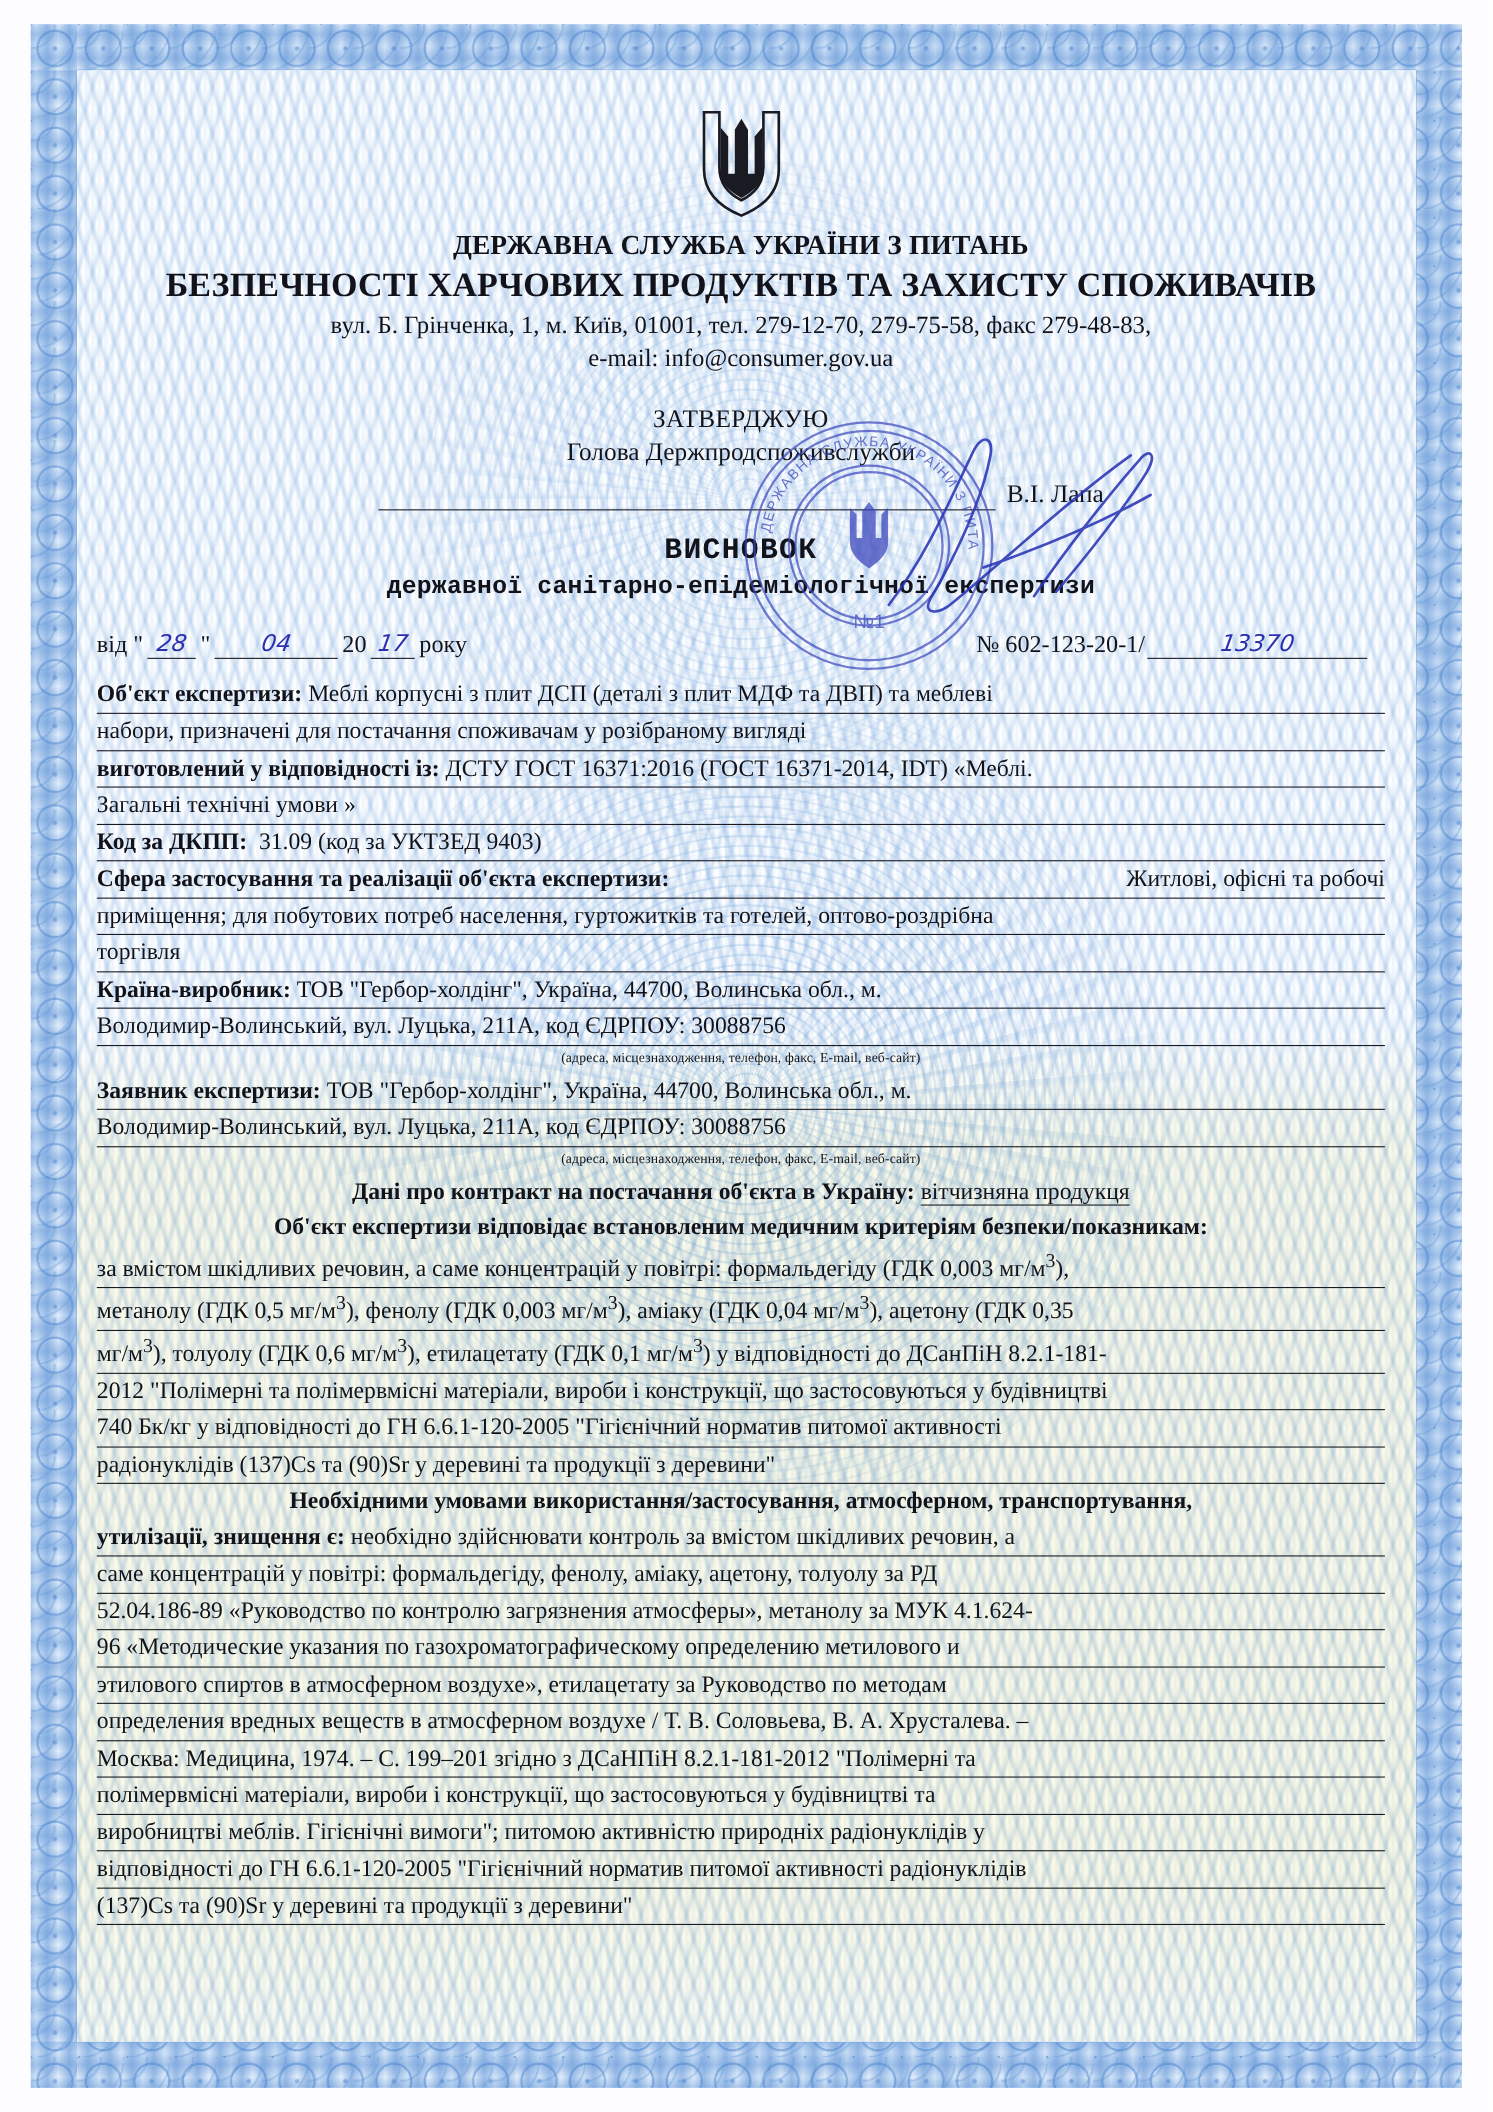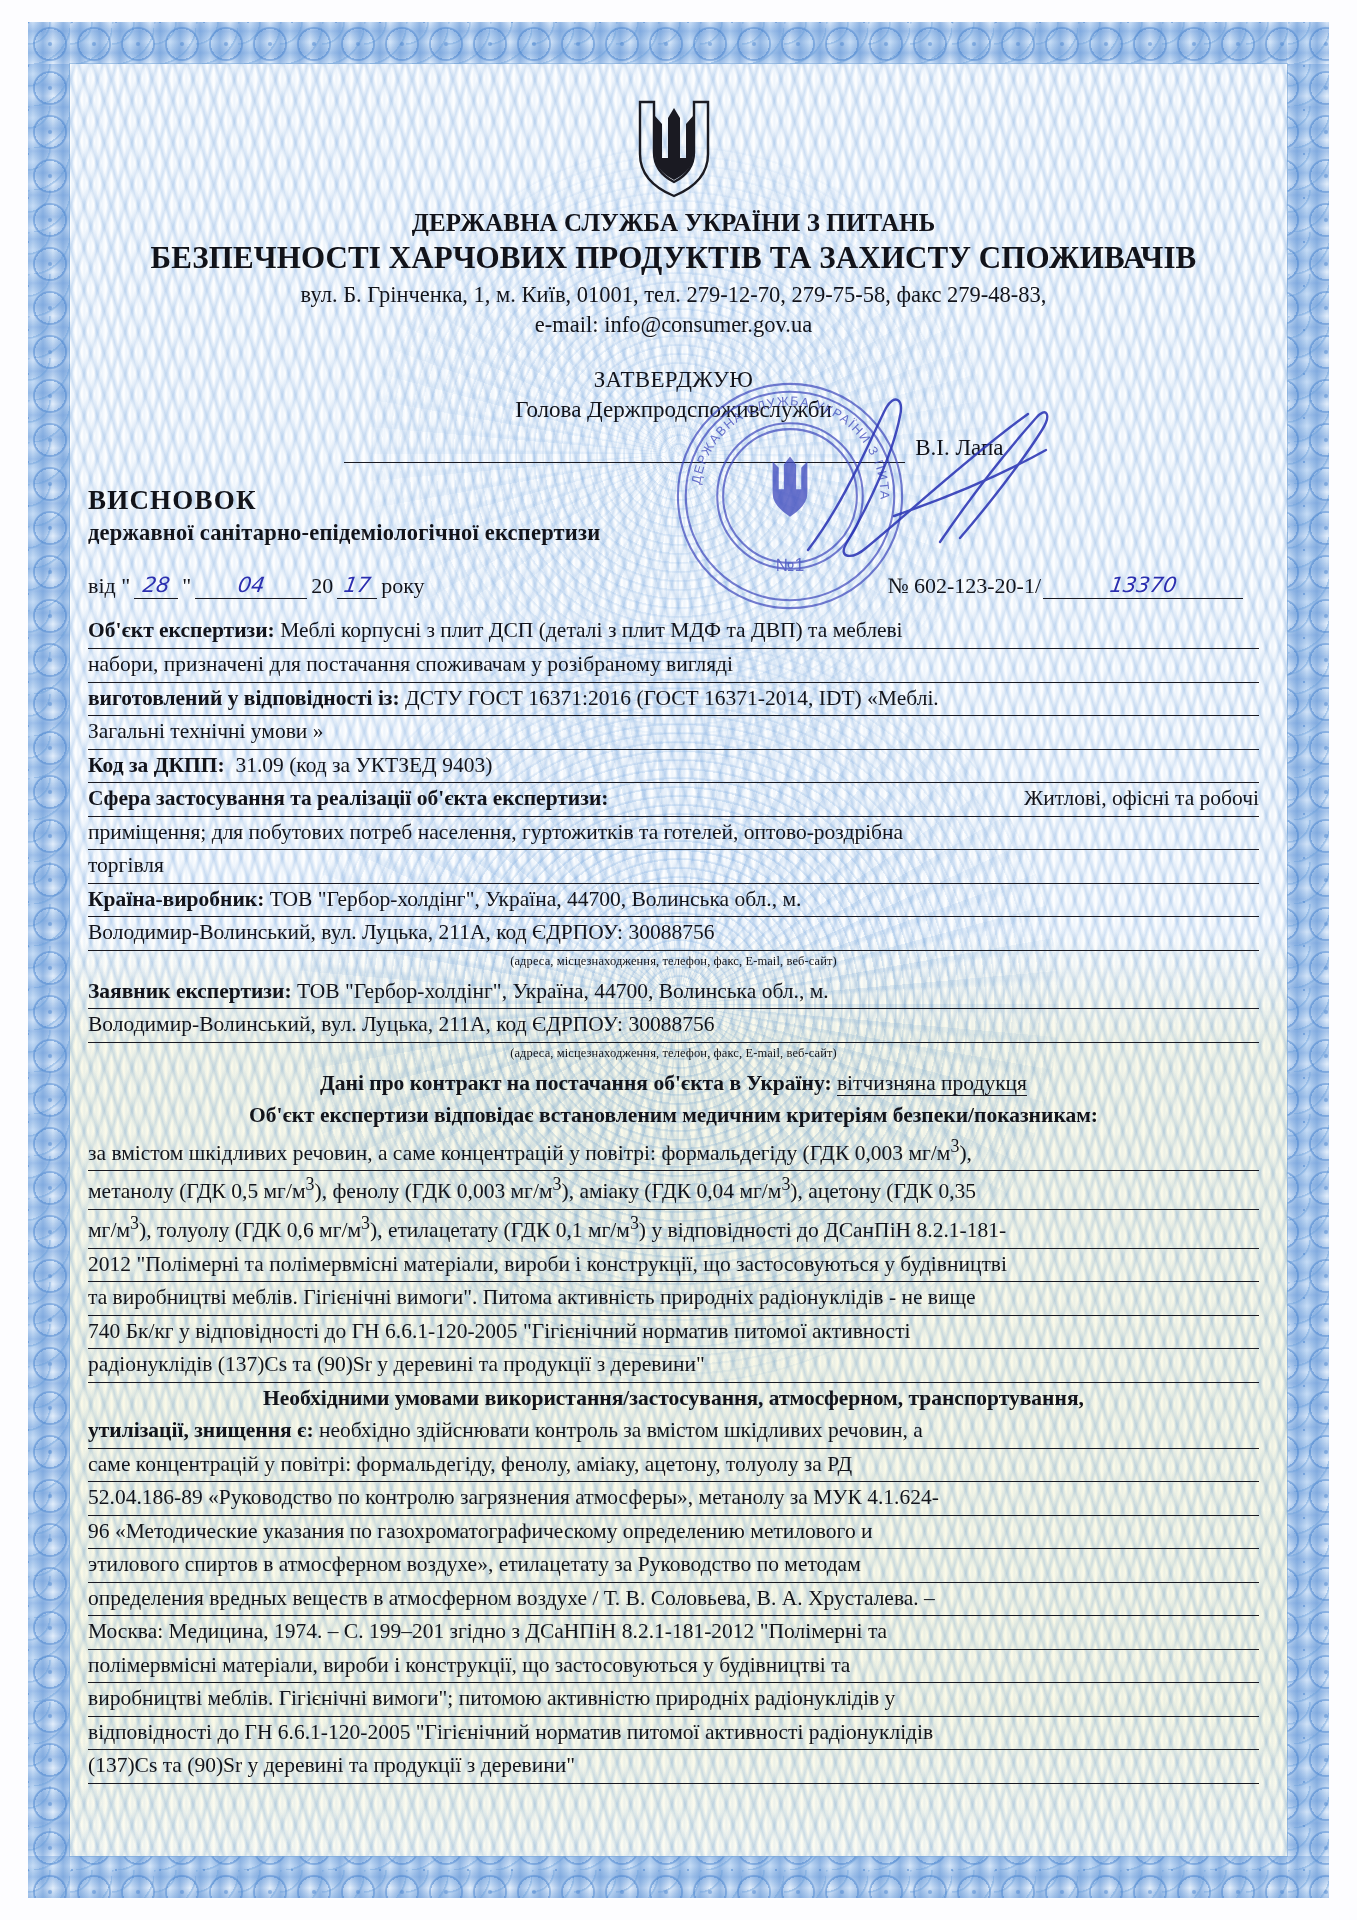--- a/index.html
+++ b/index.html
@@ -158,23 +158,24 @@
     gap:10px;
   }
   .sig-line{
     flex:1 1 auto;
     border-bottom:1.4px solid #1a1a22;
     height:26px;
   }
   .sig-name{ font-size:23px; white-space:nowrap; padding-bottom:1px;}
 
   .doc-title{
-    text-align:left;
+    text-align:center;
     margin-top:22px;
     font-weight:bold;
+    font-family:Liberation Mono, monospace;
   }
   .doc-title .big{ font-size:27px; letter-spacing:1.2px;}
   .doc-title .sub{ font-size:22.5px; letter-spacing:.2px; margin-top:4px;}
 
   .datenum{
     display:flex;
     align-items:flex-end;
     margin-top:26px;
     font-size:22px;
   }
@@ -368,21 +369,20 @@
         <div class="line nob"><b class="lbl">Дані про контракт на постачання об'єкта в Україну:</b>
           <span style="border-bottom:1.3px solid #1a1a22">вітчизняна продукця</span></div>
       </div>
 
       <div class="blk">
         <div class="line nob"><b class="lbl">Об'єкт експертизи відповідає встановленим медичним критеріям безпеки/показникам:</b></div>
         <div class="line"><span>за вмістом шкідливих речовин, а саме концентрацій у повітрі: формальдегіду (ГДК 0,003 мг/м</span><sup>3</sup><span>),</span></div>
         <div class="line"><span>метанолу (ГДК 0,5 мг/м</span><sup>3</sup><span>), фенолу (ГДК 0,003 мг/м</span><sup>3</sup><span>), аміаку (ГДК 0,04 мг/м</span><sup>3</sup><span>), ацетону (ГДК 0,35</span></div>
         <div class="line"><span>мг/м</span><sup>3</sup><span>), толуолу (ГДК 0,6 мг/м</span><sup>3</sup><span>), етилацетату (ГДК 0,1 мг/м</span><sup>3</sup><span>) у відповідності до ДСанПіН 8.2.1-181-</span></div>
         <div class="line">2012 "Полімерні та полімервмісні матеріали, вироби і конструкції, що застосовуються у будівництві</div>
-        <div class="line">та виробництві меблів. Гігієнічні вимоги". Питома активність природніх радіонуклідів - не вище</div>
         <div class="line">740 Бк/кг у відповідності до ГН 6.6.1-120-2005 "Гігієнічний норматив питомої активності</div>
         <div class="line">радіонуклідів (137)Cs та (90)Sr у деревині та продукції з деревини"</div>
       </div>
 
       <div class="blk">
         <div class="line nob"><b class="lbl">Необхідними   умовами   використання/застосування,   атмосферном,   транспортування,</b></div>
         <div class="line"><b class="lbl">утилізації, знищення є:</b>
           <span>необхідно здійснювати контроль за вмістом шкідливих речовин, а</span></div>
         <div class="line">саме концентрацій у повітрі: формальдегіду, фенолу, аміаку, ацетону, толуолу за РД</div>
         <div class="line">52.04.186-89 «Руководство по контролю загрязнения атмосферы»,  метанолу за МУК 4.1.624-</div>

